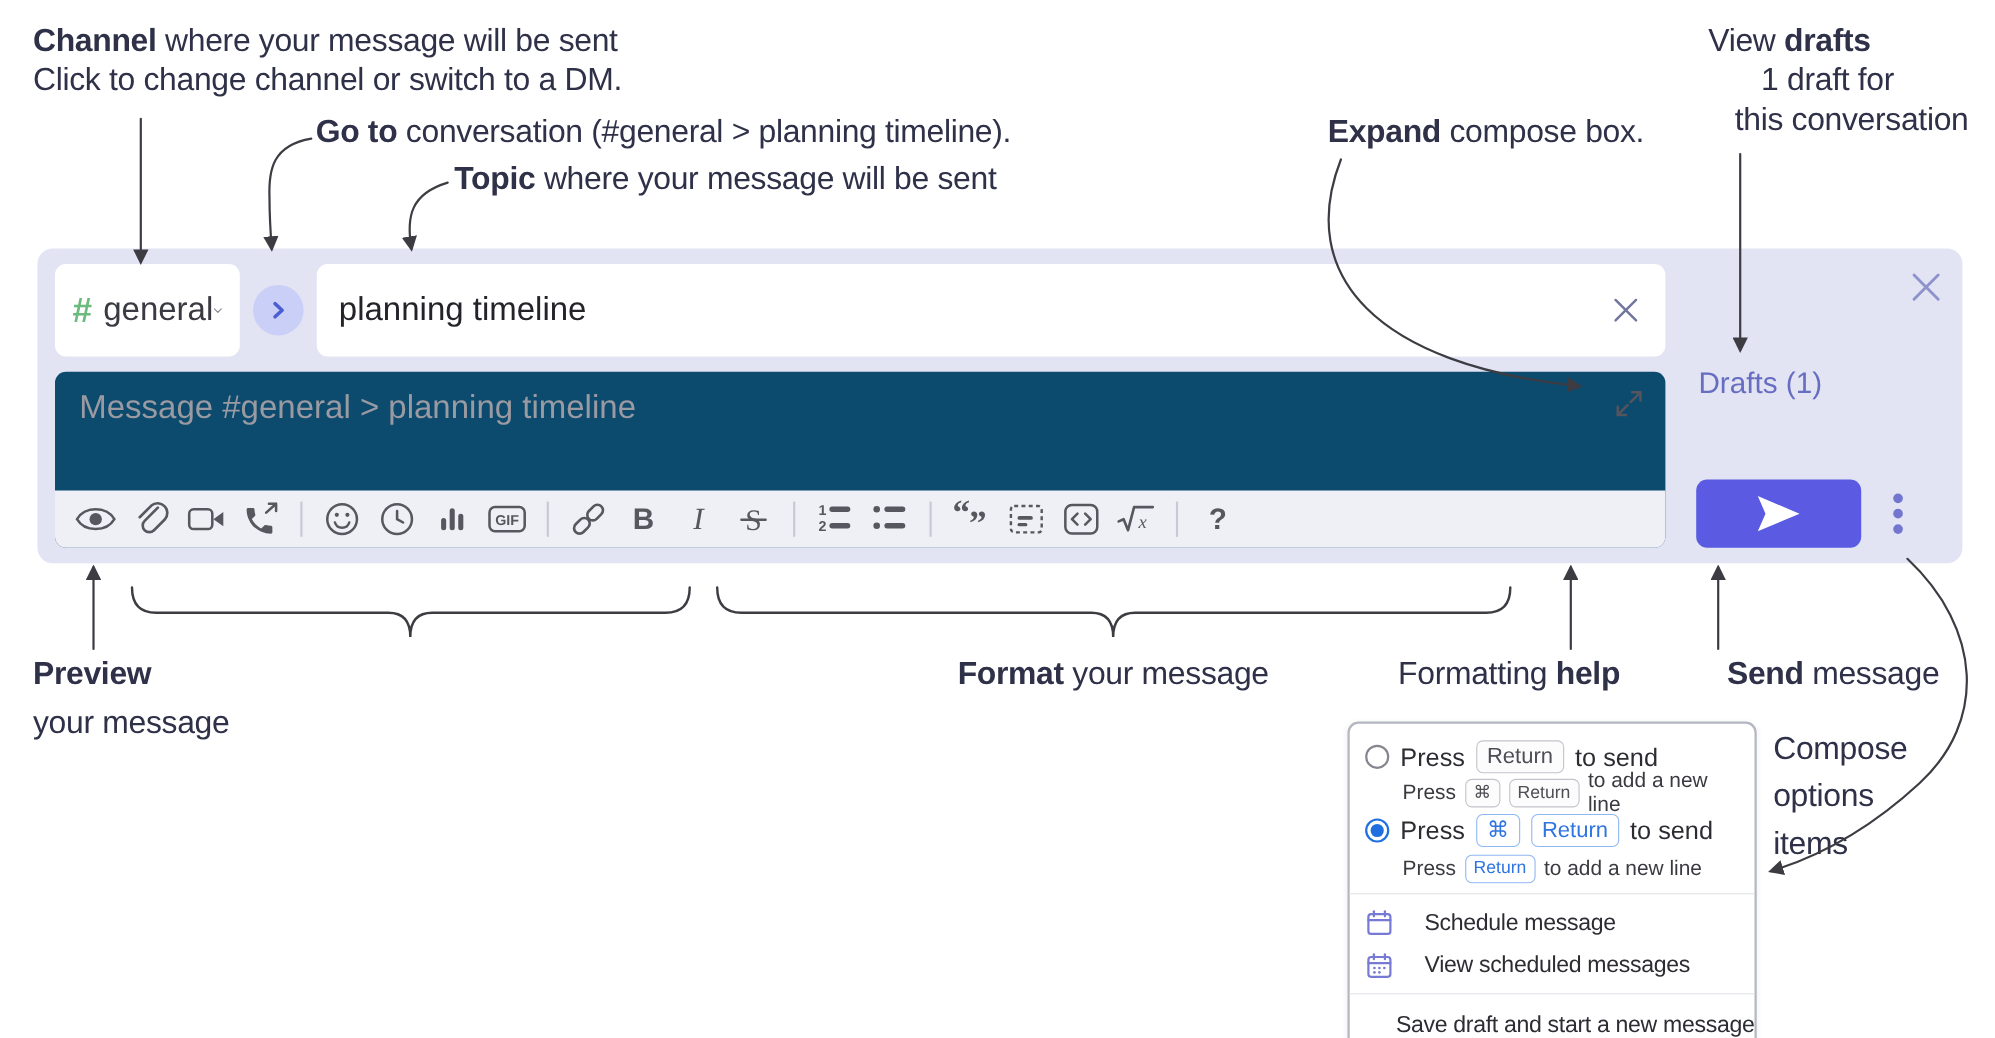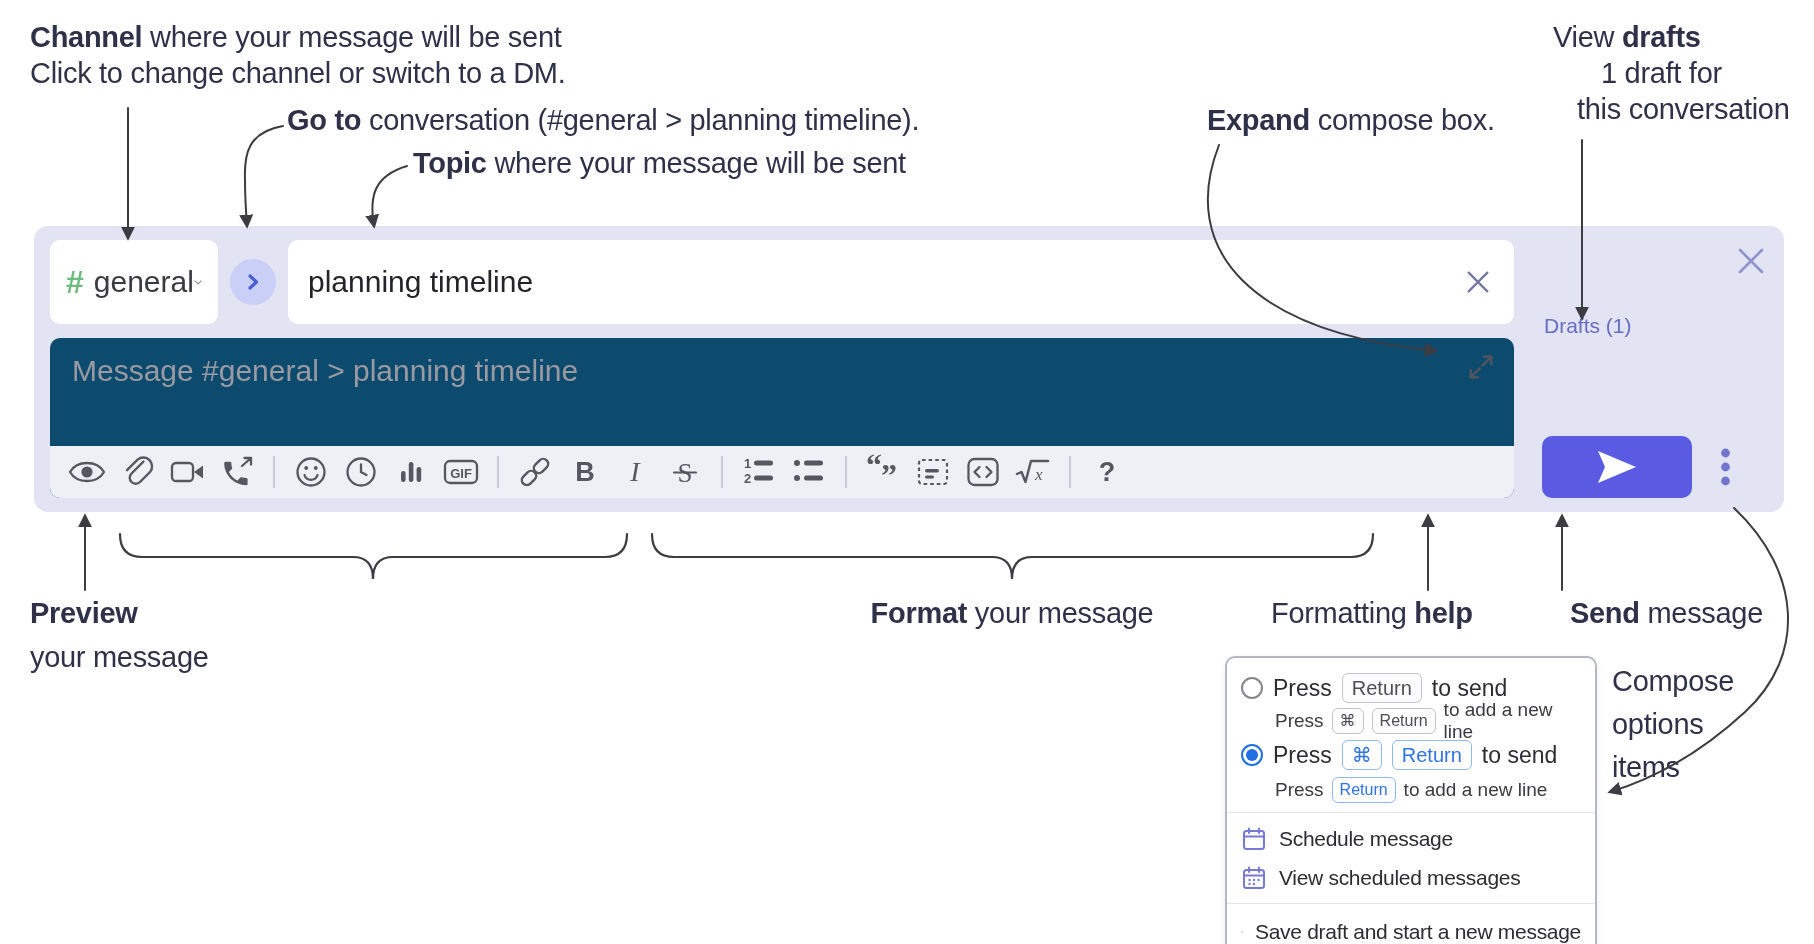--- a/index.html
+++ b/index.html
@@ -23,39 +23,39 @@
   .closeX{position:absolute;right:14px;top:16px;}
 
   .msgbox{position:absolute;left:16px;top:112px;width:1464px;height:160px;background:#0c4a6e;border-radius:10px;display:flex;flex-direction:column;justify-content:space-between;}
   .placeholder{padding:16px 22px;font-size:30px;color:#9a9aa2;}
   .expand{position:absolute;right:14px;top:10px;}
   .tbar{height:52px;background:#eef0f6;border-radius:0 0 10px 10px;display:flex;align-items:center;padding:0 12px;}
   .tb{width:50px;height:44px;display:flex;align-items:center;justify-content:center;background:none;border:none;padding:0;cursor:pointer;flex:none;}
   .tdiv{width:2px;height:32px;background:#c7c9d4;margin:0 11px;flex:none;}
   .tb svg{display:block;}
 
-  .drafts{position:absolute;left:1510px;top:88px;font-size:21px;color:#676dc0;cursor:pointer;}
+  .drafts{position:absolute;left:1510px;top:107px;font-size:27px;color:#676dc0;cursor:pointer;}
   .sendbtn{position:absolute;left:1508px;top:210px;width:150px;height:62px;background:#5a5be2;border:none;border-radius:10px;display:flex;align-items:center;justify-content:center;cursor:pointer;}
   .kebab{position:absolute;left:1680px;top:212px;height:58px;display:flex;align-items:center;background:none;border:none;cursor:pointer;}
 
   
   .popup{position:absolute;left:1225px;top:656px;width:372px;background:#fff;border:2px solid #b4b7c0;border-radius:10px;box-sizing:border-box;box-shadow:0 2px 6px rgba(40,40,60,.08);}
   .optsec{padding:12px 14px 8px 14px;}
   .optrow{display:flex;align-items:center;gap:10px;height:36px;font-size:23px;color:#2c2c33;}
   .optsub{display:flex;align-items:center;gap:8px;height:29px;font-size:19px;color:#3a3a40;margin-left:34px;}
   .radio{width:22px;height:22px;border-radius:50%;border:2px solid #85858e;box-sizing:border-box;flex:none;cursor:pointer;}
   .radio.sel{border-color:#1f6fe0;position:relative;}
   .radio.sel::after{content:"";position:absolute;left:3px;top:3px;width:12px;height:12px;border-radius:50%;background:#1f6fe0;}
   kbd{font-family:inherit;border:1.5px solid #c2c4cb;border-radius:6px;background:#fcfcfd;color:#4e4e55;
       padding:1px 9px;font-size:20px;line-height:26px;white-space:nowrap;}
   .optsub kbd{font-size:16px;line-height:22px;padding:1px 7px;}
   kbd.blue{border-color:#8fb8f3;color:#2f74e0;background:#fff;}
   .pdiv{height:0;border-top:1.5px solid #e3e4e8;}
   .menusec{padding:6px 14px;}
-  .menurow{display:flex;align-items:center;gap:12px;height:39px;font-size:21px;letter-spacing:-0.3px;color:#2c2c33;cursor:pointer;white-space:nowrap;}
+  .menurow{display:flex;align-items:center;gap:28px;height:39px;font-size:21px;letter-spacing:-0.3px;color:#2c2c33;cursor:pointer;white-space:nowrap;}
   .saverow{height:44px;}
 
   svg.lineart{position:absolute;left:0;top:0;pointer-events:none;}
 </style>
 </head>
 <body>
 
 <div class="stage">
 
   <div class="ann" style="left:30px;top:20px;"><span class="b">Channel</span><span> where your message will be sent</span></div>

